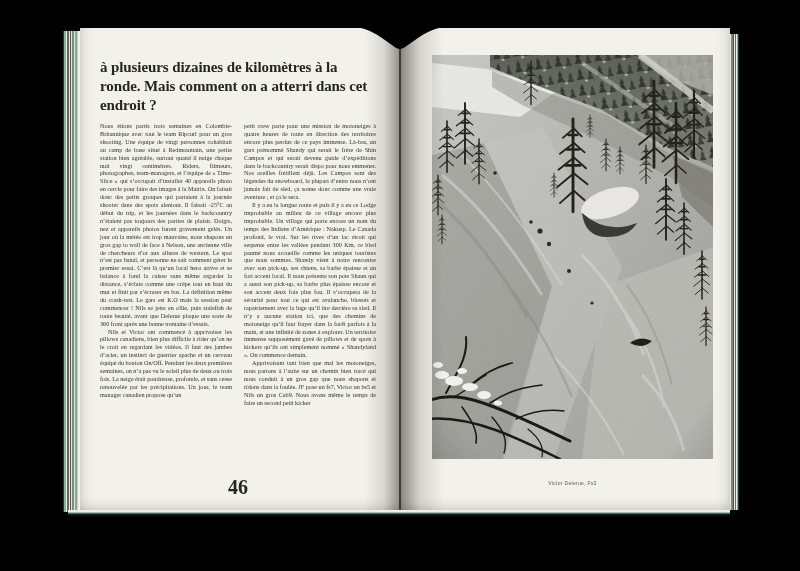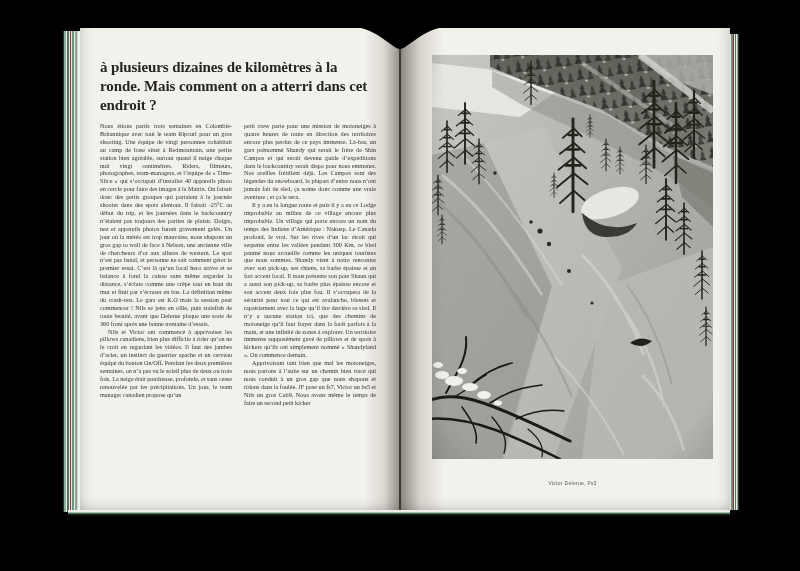--- a/index.html
+++ b/index.html
@@ -56,20 +56,21 @@
         <div class="col">
           <p>Nous étions partis trois semaines en Colombie-Britannique avec tout le team Ripcurl pour un gros shooting. Une équipe de vingt personnes cohabitait au camp de base situé à Redmountain, une petite station bien agréable, surtout quand il neige chaque nuit vingt centimètres. Riders, filmeurs, photographes, team-managers, et l’équipe de « Time-Slice » qui s’occupait d’installer 40 appareils photo en cercle pour faire des images à la Matrix. On faisait donc des petits groupes qui partaient à la journée shooter dans des spots alentour. Il faisait -25°C au début du trip, et les journées dans le backcountry n’étaient pas toujours des parties de plaisir. Doigts, nez et appareils photos furent gravement gelés. Un jour où la météo est trop mauvaise, nous shapons un gros gap to wall de face à Nelson, une ancienne ville de chercheurs d’or aux allures de western. Le spot n’est pas banal, et personne ne sait comment gérer le premier essai. C’est là qu’un local hero arrive et se balance à fond la caisse sans même regarder la distance, s’éclate comme une crêpe tout en haut du mur et finit par s’écraser en bas. La définition même du crash-test. Le gars est K.O mais la session peut commencer ! Nils se jette en ollie, puis stalefish de toute beauté, avant que Delerue plaque une sorte de 360 front après une bonne trentaine d’essais.</p>
           <p>Nils et Victor ont commencé à apprivoiser les pillows canadiens, bien plus difficile à rider qu’on ne le croit en regardant les vidéos. Il faut des jambes d’acier, un instinct de guerrier apache et un cerveau équipé du bouton On/Off. Pendant les deux premières semaines, on n’a pas vu le soleil plus de deux ou trois fois. La neige était poudreuse, profonde, et sans cesse renouvelée par les précipitations. Un jour, le team manager canadien propose qu’un</p>
         </div>
         <div class="col">
           <p>petit crew parte pour une mission de motoneiges à quatre heures de route en direction des territoires encore plus perdus de ce pays immense. Là-bas, un gars prénommé Shandy qui serait le frère de Shin Campos et qui serait devenu guide d’expéditions dans le backcountry serait dispo pour nous emmener. Nos oreilles frétillent déjà. Les Campos sont des légendes du snowboard, la plupart d’entre nous n’ont jamais fait de sled, ça sonne donc comme une vraie aventure ; et ça le sera.</p>
           <p>Il y a eu la longue route et puis il y a eu ce Lodge improbable au milieu de ce village encore plus improbable. Un village qui porte encore un nom du temps des Indiens d’Amérique : Nakusp. Le Canada profond, le vrai. Sur les rives d’un lac étroit qui serpente entre les vallées pendant 300 Km, ce bled paumé nous accueille comme les uniques touristes que nous sommes. Shandy vient à notre rencontre avec son pick-up, ses chiens, sa barbe épaisse et un fort accent local. Il nous présente son pote Shaun qui a aussi son pick-up, sa barbe plus épaisse encore et son accent deux fois plus fou. Il s’occupera de la sécurité pour tout ce qui est avalanche, blessés et rapatriement avec la luge qu’il tire derrière sa sled. Il n’y a aucune station ici, que des chemins de motoneige qu’il faut frayer dans la forêt parfois à la main, et une infinité de zones à explorer. Un territoire immense supposément gavé de pillows et de spots à kickers qu’ils ont simplement nommé « Shandyland ». On commence demain.</p>
           <p>Apprivoisant tant bien que mal les motoneiges, nous partons à l’aube sur un chemin bien tracé qui nous conduit à un gros gap que nous shapons et ridons dans la foulée. JF pose un fs7, Victor un bs5 et Nils un gros Cab9. Nous avons même le temps de faire un second petit kicker</p>
         </div>
       </div>
+      <div class="page-number">46</div>
     </div>
 
     <div class="spine-core"></div>
     <svg class="gutter-notch" viewBox="0 0 90 24" preserveAspectRatio="none">
       <path d="M0,0 H90 C68,2 52,22 45,22 C38,22 22,2 0,0 Z" fill="#000"></path>
     </svg>
 
     <div class="page page-right">
       <figure class="photo">
         <svg viewBox="0 0 281 404" preserveAspectRatio="none">

